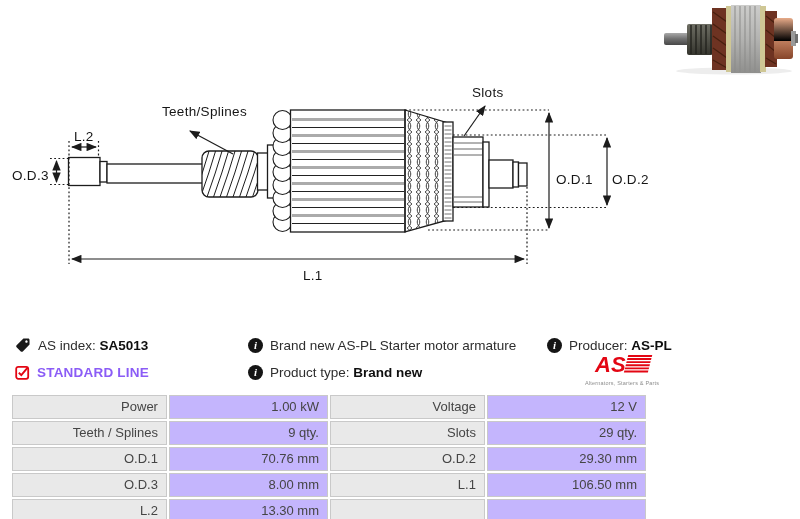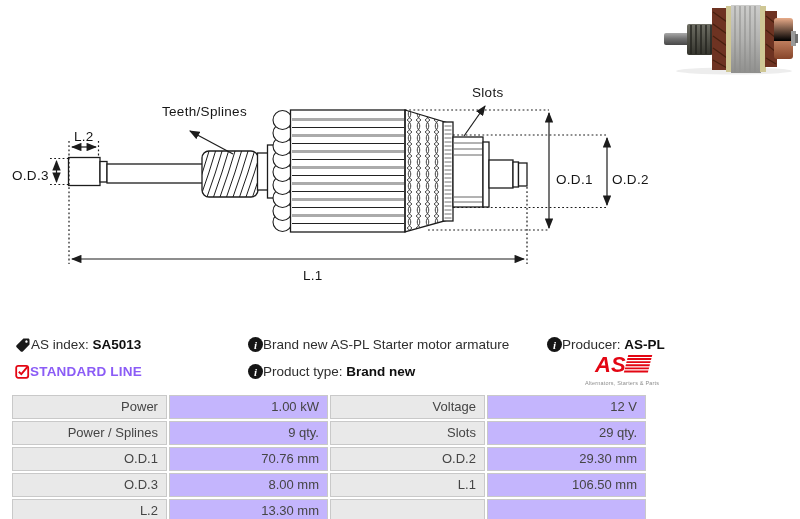--- a/index.html
+++ b/index.html
@@ -7,21 +7,21 @@
         font-family:"Liberation Sans",sans-serif;}
 
   
   .drawing{position:absolute;left:0;top:0;width:660px;height:300px;}
   .dim-label{font-size:13.5px;fill:#161616;letter-spacing:.3px;}
 
   
   .photo{position:absolute;left:662px;top:2px;width:136px;height:74px;}
 
   
-  .info-item{position:absolute;display:flex;align-items:flex-start;
+  .info-item{position:absolute;display:flex;align-items:center;gap:7px;
              font-size:13.5px;color:#2e2e2e;white-space:nowrap;height:16px;}
   .info-item .b{font-weight:bold;color:#0f0f0f;}
   .red-line{color:#8b5cf6;font-weight:bold;letter-spacing:.2px;}
   .circle-i{display:inline-flex;align-items:center;justify-content:center;
             width:15px;height:15px;border-radius:50%;background:#151515;color:#fff;
             font-size:11px;font-weight:bold;font-style:italic;
             font-family:"Liberation Serif",serif;flex:0 0 auto;}
 
   
   .logo{position:absolute;left:585px;top:352px;width:74px;text-align:right;}
@@ -311,21 +311,21 @@
         <col style="width:156px">
       </colgroup>
     <tbody>
       <tr>
         <td class="lbl">Power</td>
         <td class="val">1.00 kW</td>
         <td class="lbl">Voltage</td>
         <td class="val">12 V</td>
       </tr>
       <tr>
-        <td class="lbl">Power / Splines</td>
+        <td class="lbl">Teeth / Splines</td>
         <td class="val">9 qty.</td>
         <td class="lbl">Slots</td>
         <td class="val">29 qty.</td>
       </tr>
       <tr>
         <td class="lbl">O.D.1</td>
         <td class="val">70.76 mm</td>
         <td class="lbl">O.D.2</td>
         <td class="val">29.30 mm</td>
       </tr>

